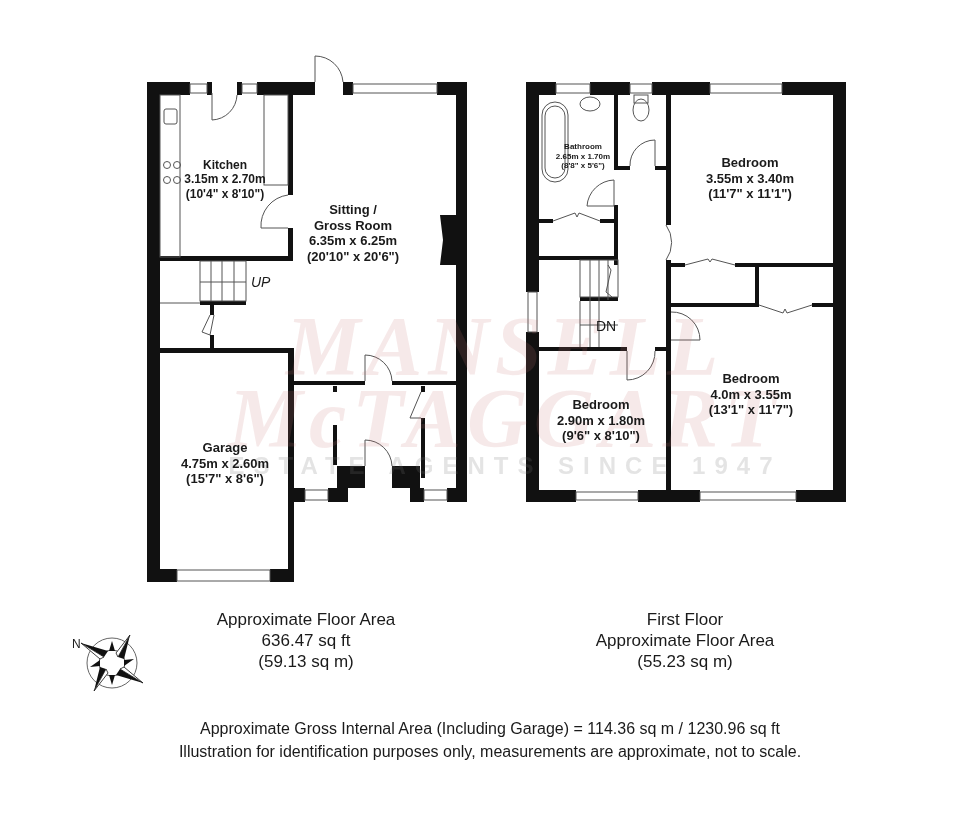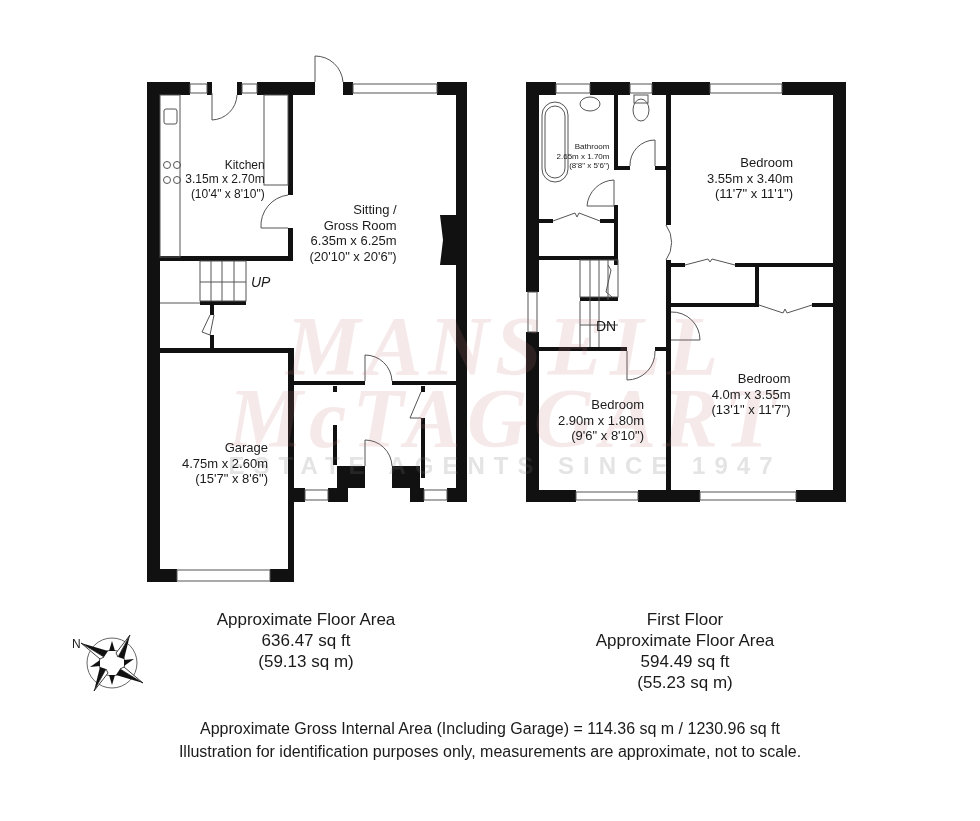--- a/index.html
+++ b/index.html
@@ -1,18 +1,18 @@
 <!DOCTYPE html>
 <html><head>
 <meta charset="utf-8">
 <style>
   html, body { margin:0; padding:0; background:#ffffff; }
   body { width:980px; height:821px; position:relative; overflow:hidden; font-family:"Liberation Sans", sans-serif; color:#1a1a1a; }
   #plan { position:absolute; left:0; top:0; }
-  .lbl { position:absolute; text-align:right; line-height:1.2; transform:translateX(-50%); white-space:nowrap; color:#1a1a1a; }
+  .lbl { position:absolute; text-align:center; line-height:1.2; transform:translateX(-50%); white-space:nowrap; color:#1a1a1a;font-weight:bold; }
   .lbl span { display:block; }
   .room13 { font-size:13px; }
   .room8 { font-size:8px; }
   .stair-lbl { position:absolute; font-size:14px; }
   .floor-caption { position:absolute; text-align:center; font-size:17px; line-height:21px; transform:translateX(-50%); white-space:nowrap; }
   .floor-caption span { display:block; }
   .footer { position:absolute; left:0; width:980px; top:717px; text-align:center; font-size:16px; line-height:23px; }
   .footer span { display:block; }
   .wm { position:absolute; font-family:"Liberation Serif", serif; font-style:italic; font-weight:bold; color:rgba(200,120,120,0.16); pointer-events:none; white-space:nowrap; transform:translateX(-50%); }
   .wm1 { top:298px; left:505px; font-size:84px; letter-spacing:6px; }
@@ -243,20 +243,19 @@
 <div class="compass-n">N</div>
 
 <div class="floor-caption" style="left:306px; top:609px;">
   <span>Approximate Floor Area</span>
   <span>636.47 sq ft</span>
   <span>(59.13 sq m)</span>
 </div>
 <div class="floor-caption" style="left:685px; top:609px;">
   <span>First Floor</span>
   <span>Approximate Floor Area</span>
-  <span>594.49 sq ft</span>
   <span>(55.23 sq m)</span>
 </div>
 
 <div class="footer">
   <span>Approximate Gross Internal Area (Including Garage) = 114.36 sq m / 1230.96 sq ft</span>
   <span>Illustration for identification purposes only, measurements are approximate, not to scale.</span>
 </div>
 
 </body></html>

